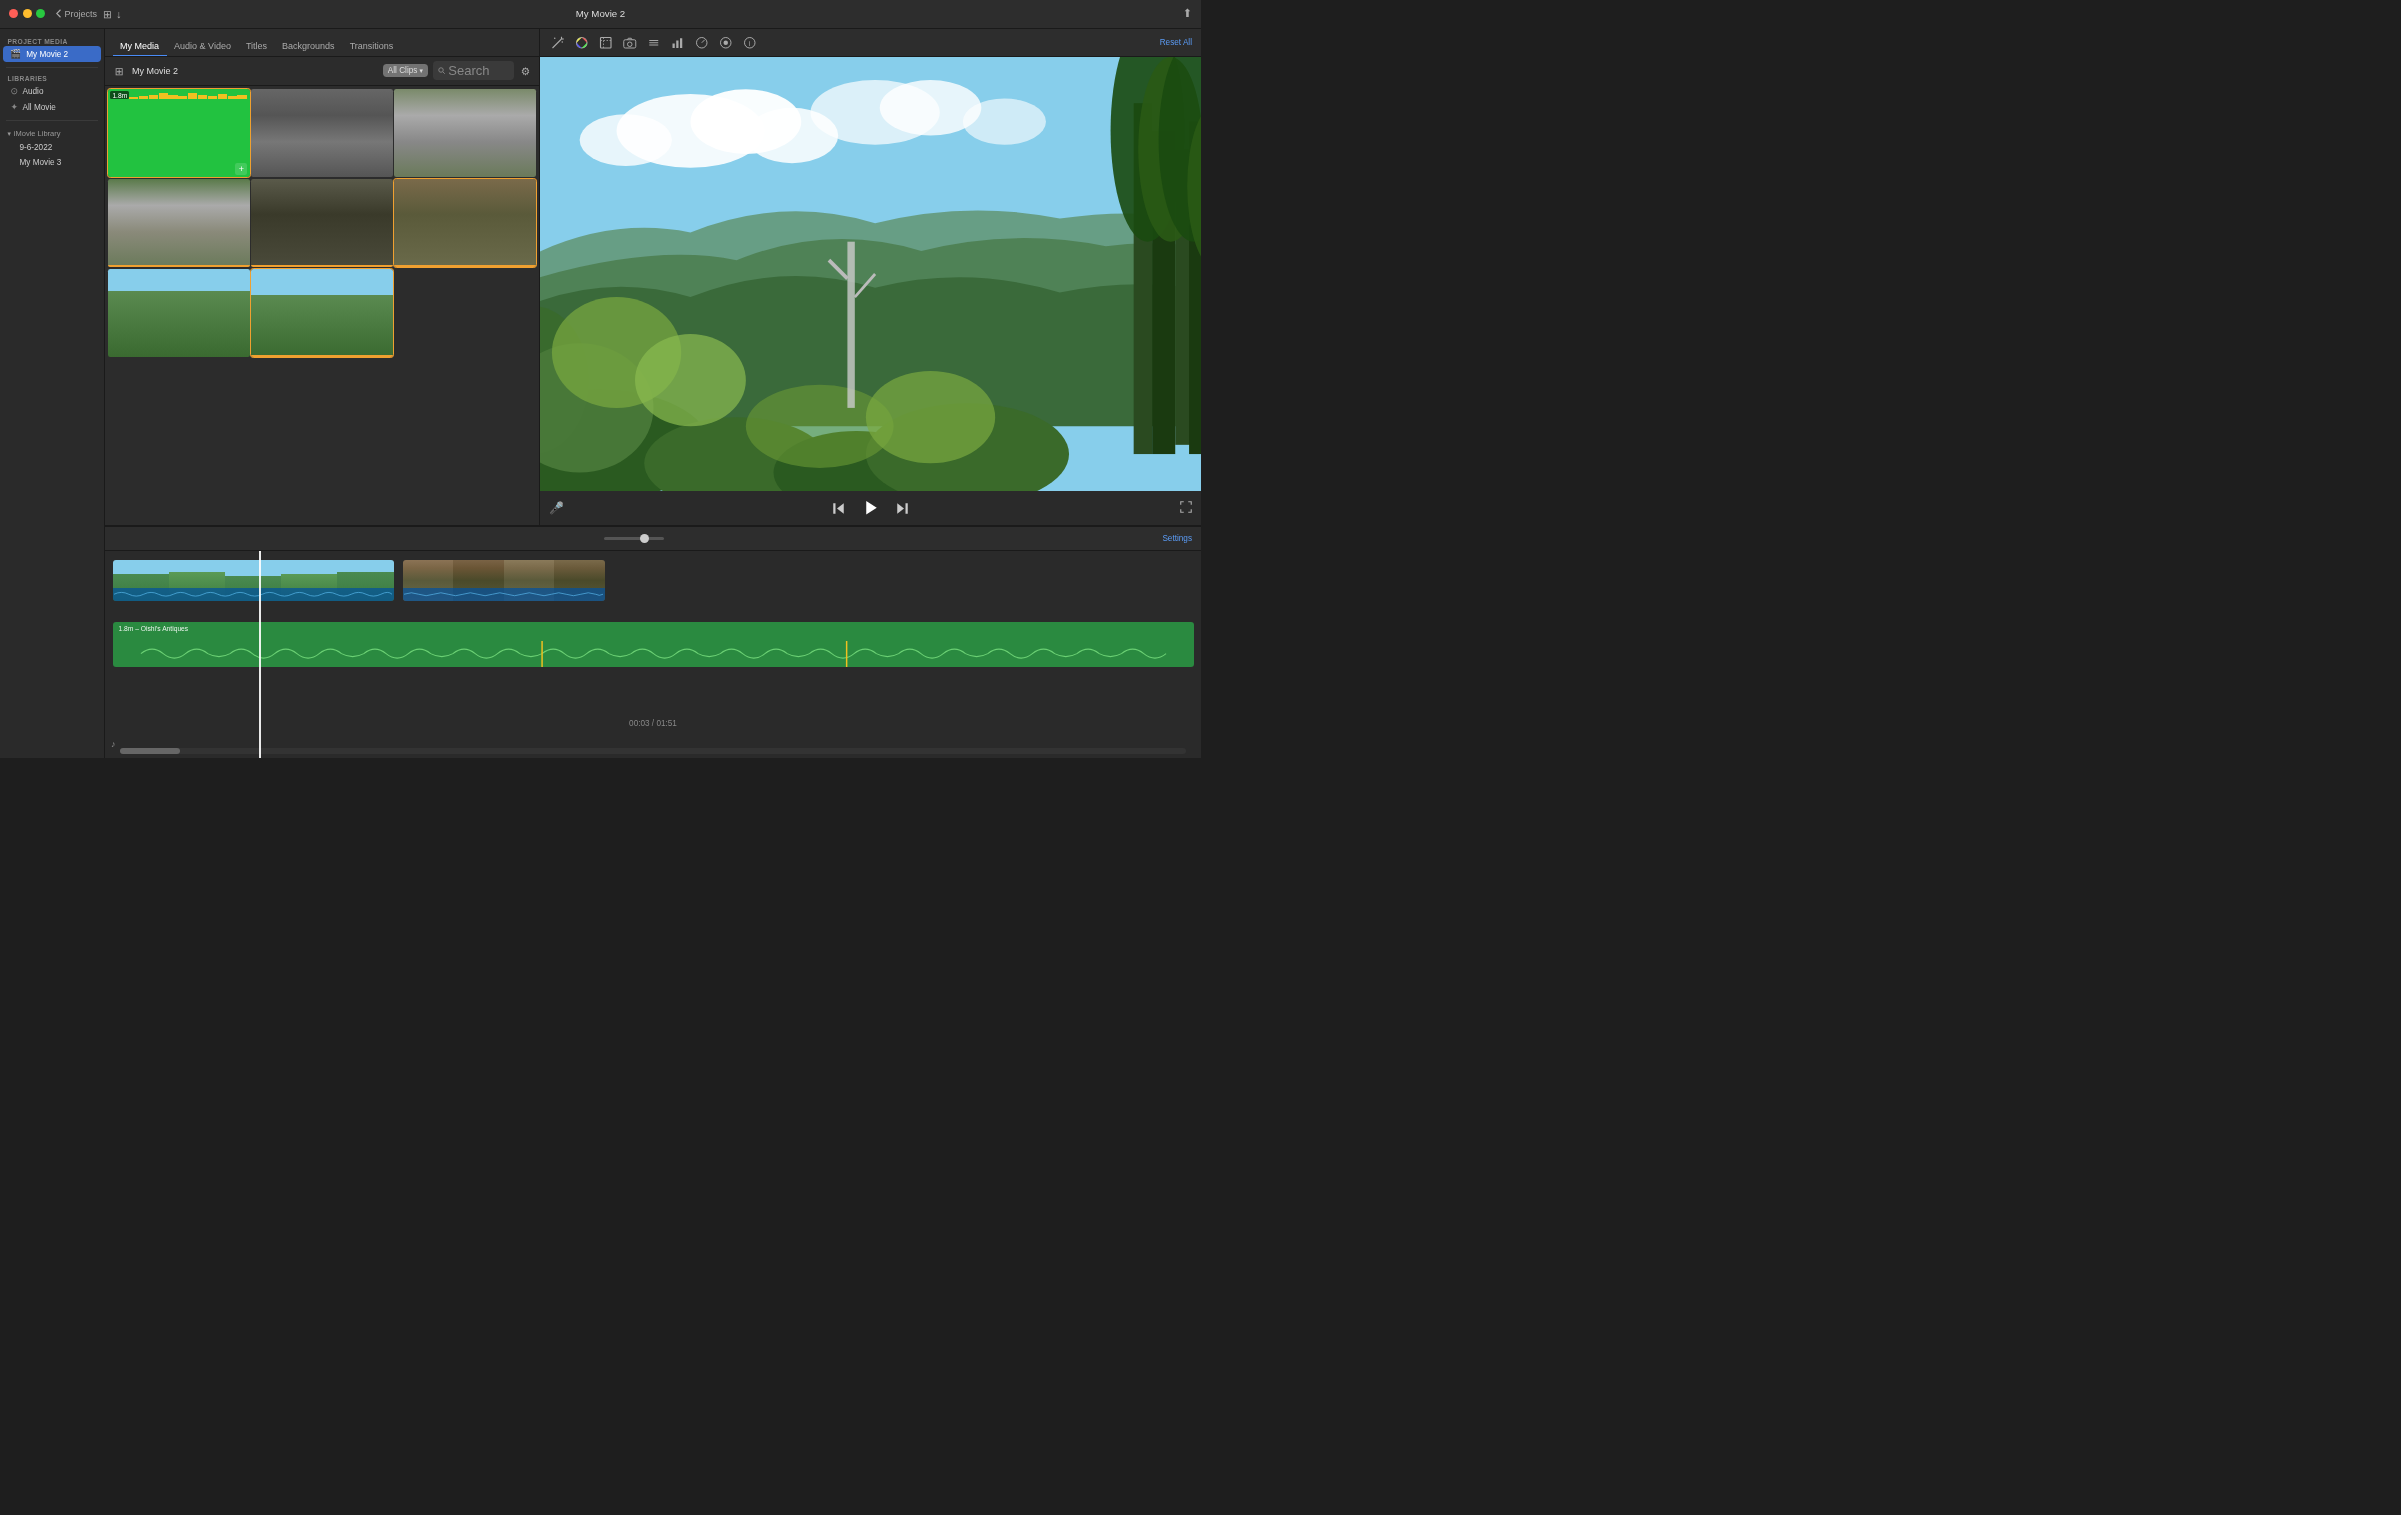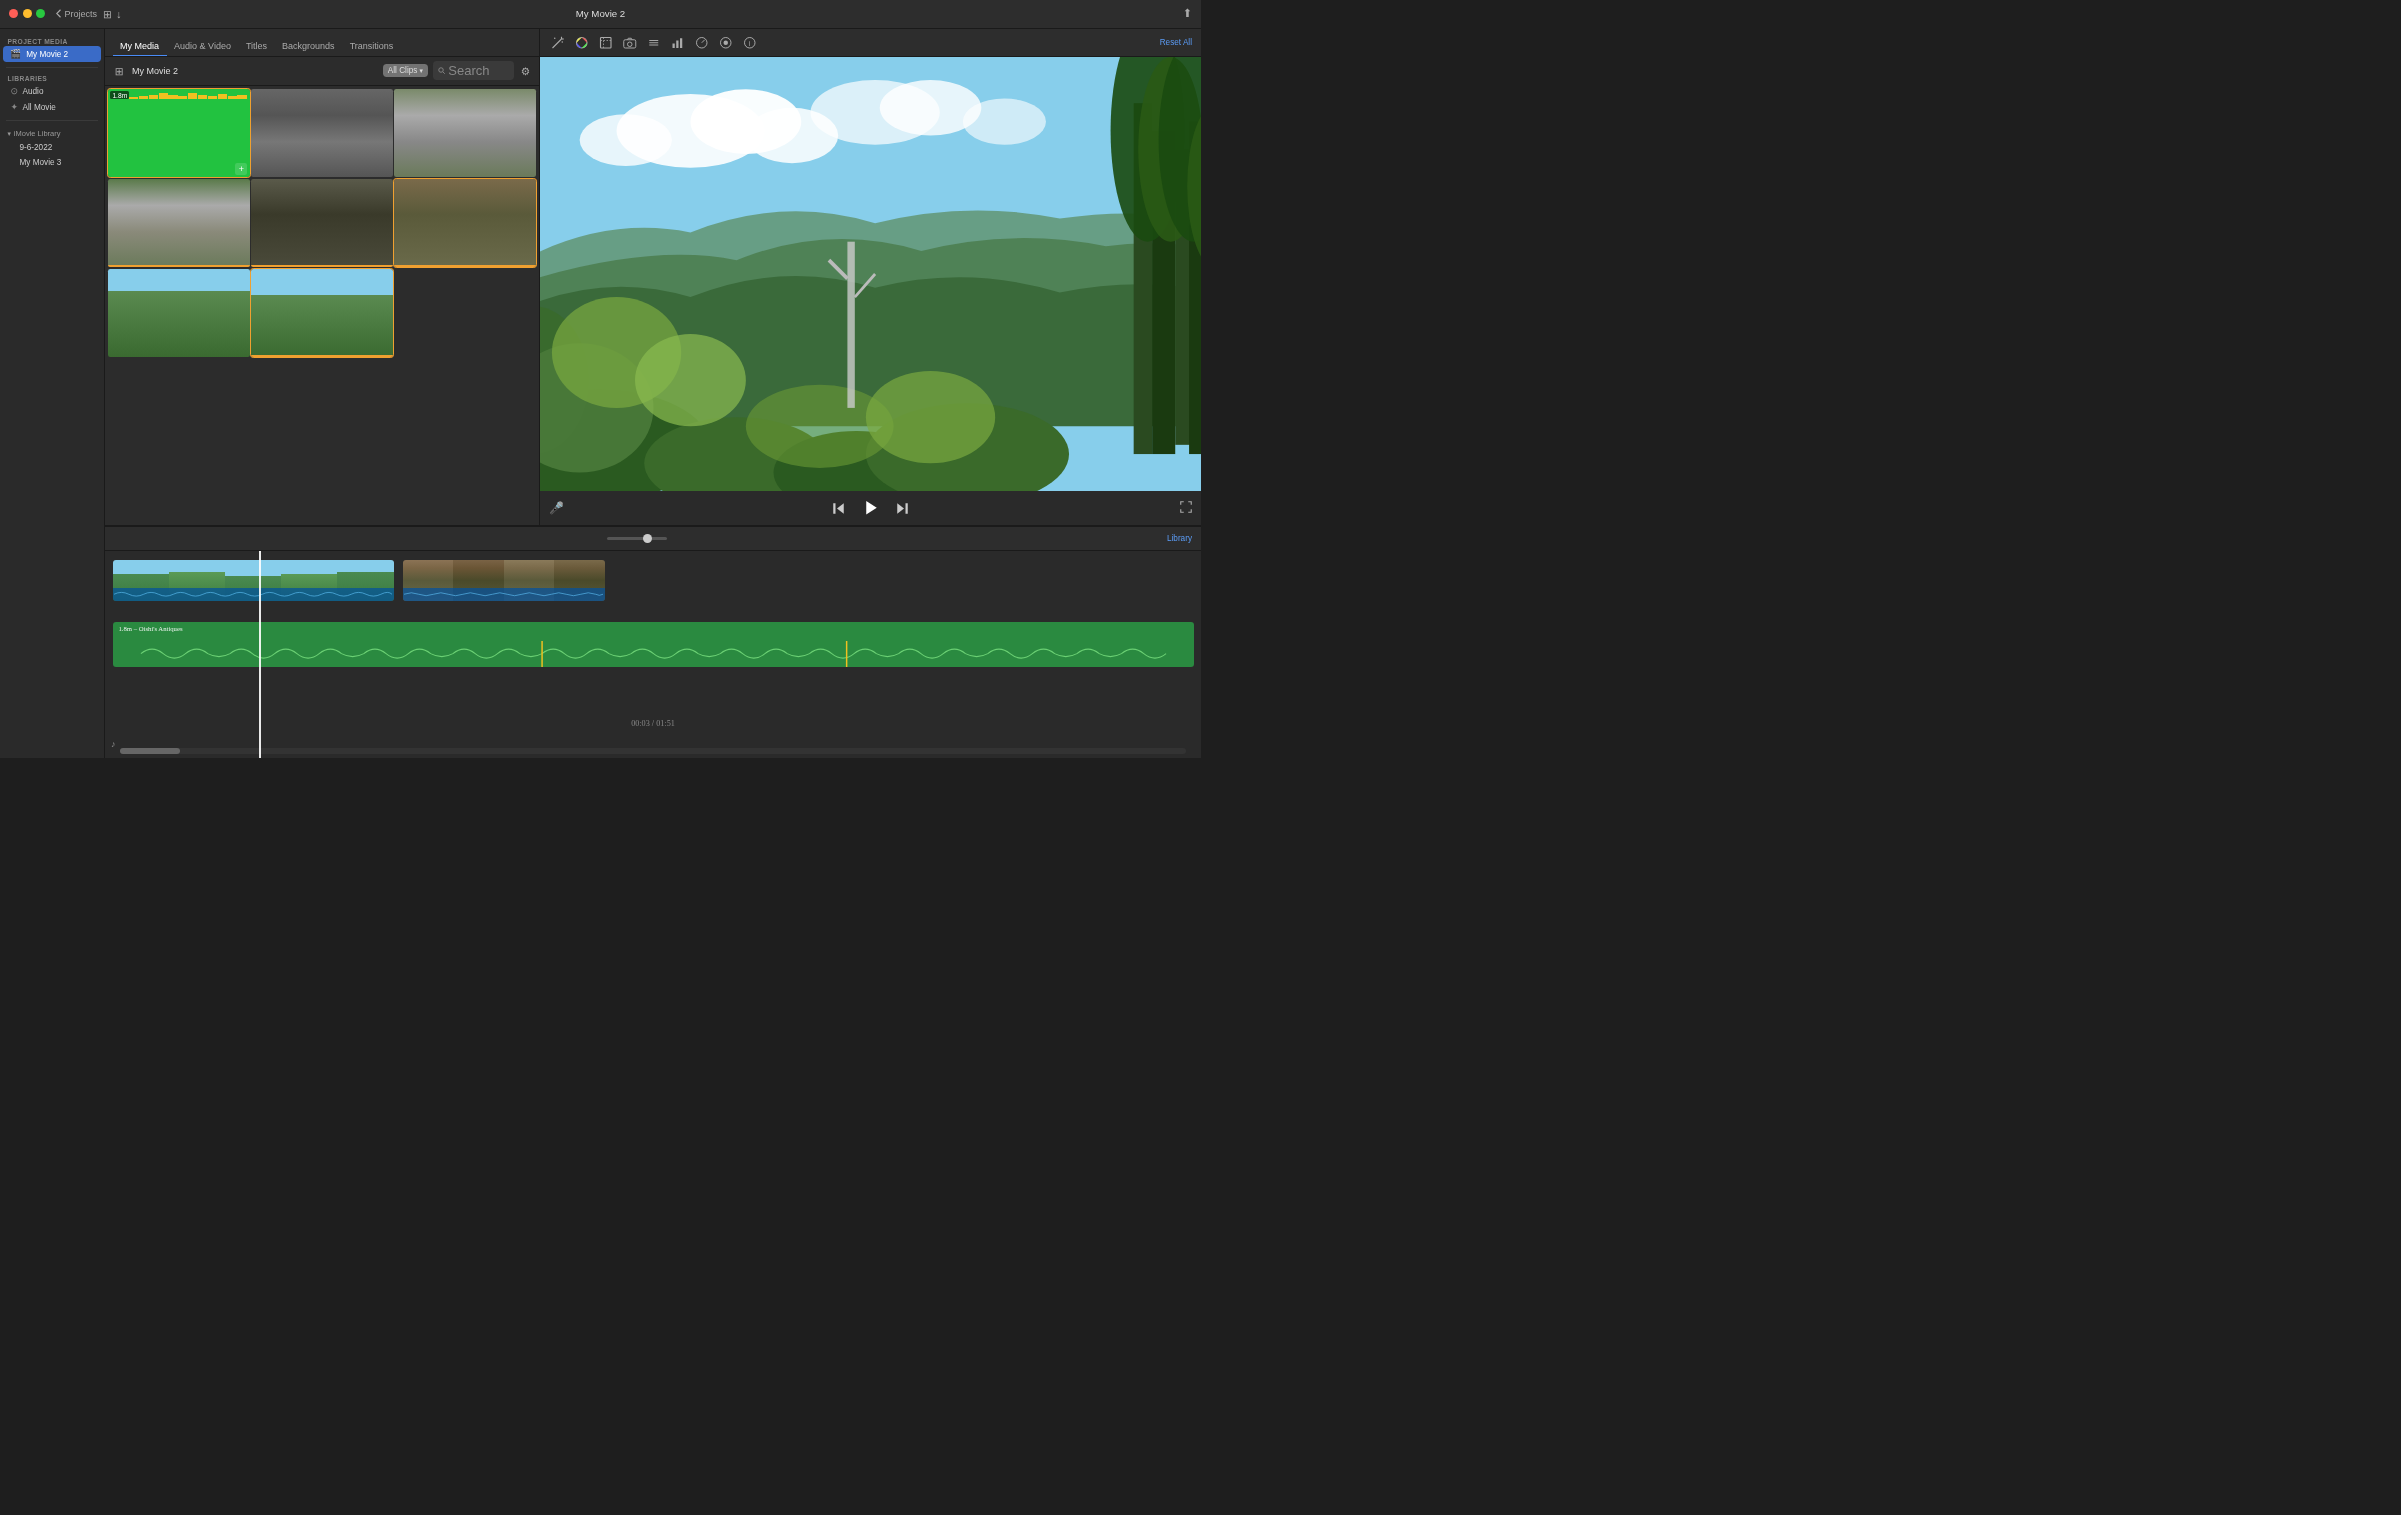--- a/index.html
+++ b/index.html
@@ -425,21 +425,20 @@
       width: 9px;
       height: 9px;
       background: #ccc;
       border-radius: 50%;
     }
 
     .timeline-content {
       flex: 1;
       overflow: hidden;
       position: relative;
-      font-family: Liberation Serif, serif;
     }
 
     
     .playhead {
       position: absolute;
       top: 0;
       left: 154px;
       width: 1.5px;
       height: 100%;
       background: rgba(255,255,255,0.9);
@@ -802,21 +801,21 @@
     </div>
 
     <div class="timeline-area">
 
       <div class="timeline-header">
         <div class="zoom-control">
           <div class="zoom-slider">
             <div class="zoom-thumb"></div>
           </div>
         </div>
-        <span class="timeline-settings-label">Library</span>
+        <span class="timeline-settings-label">Settings</span>
       </div>
 
       <div class="timeline-content">
 
         <div class="playhead">
           <div class="playhead-triangle"></div>
         </div>
 
         <div class="timeline-tracks">
 

